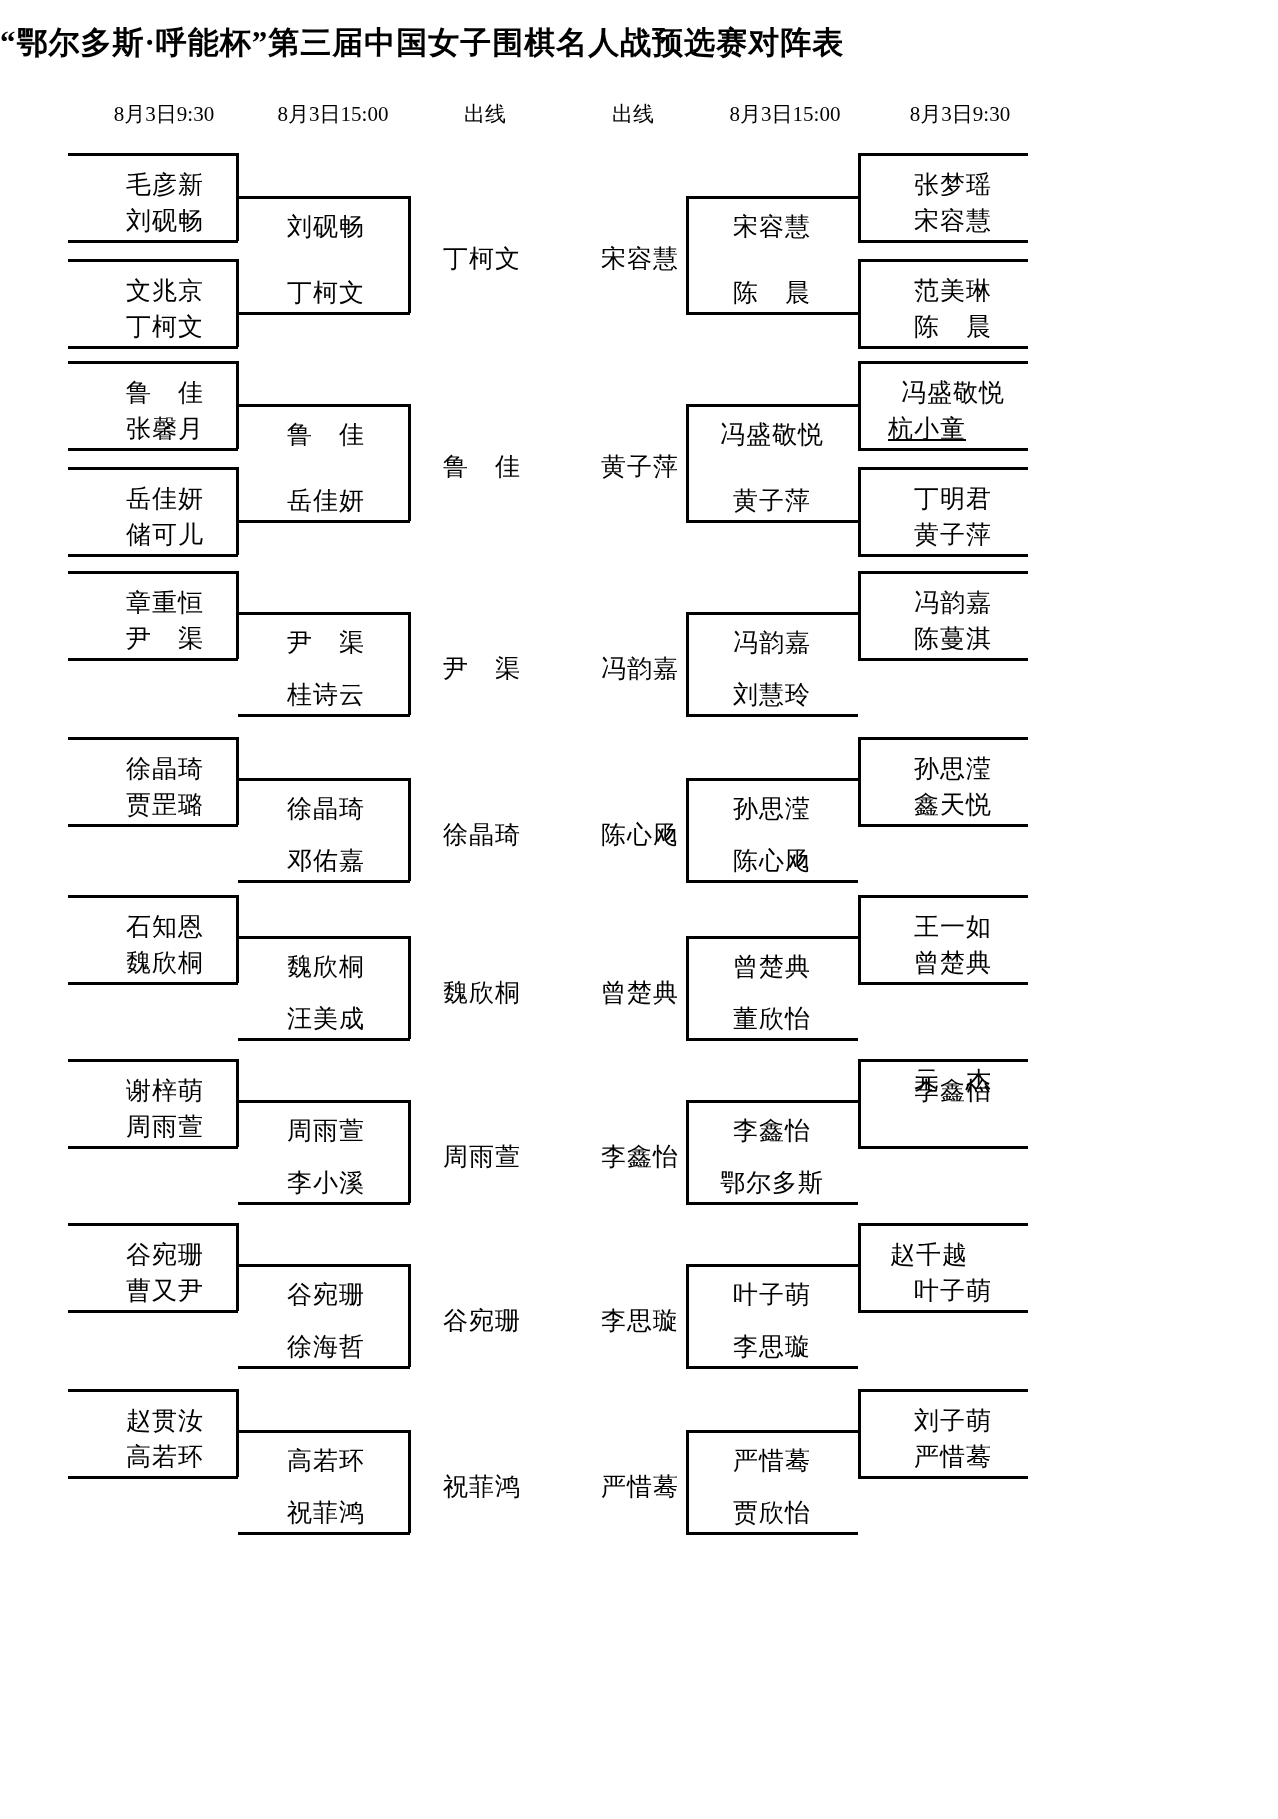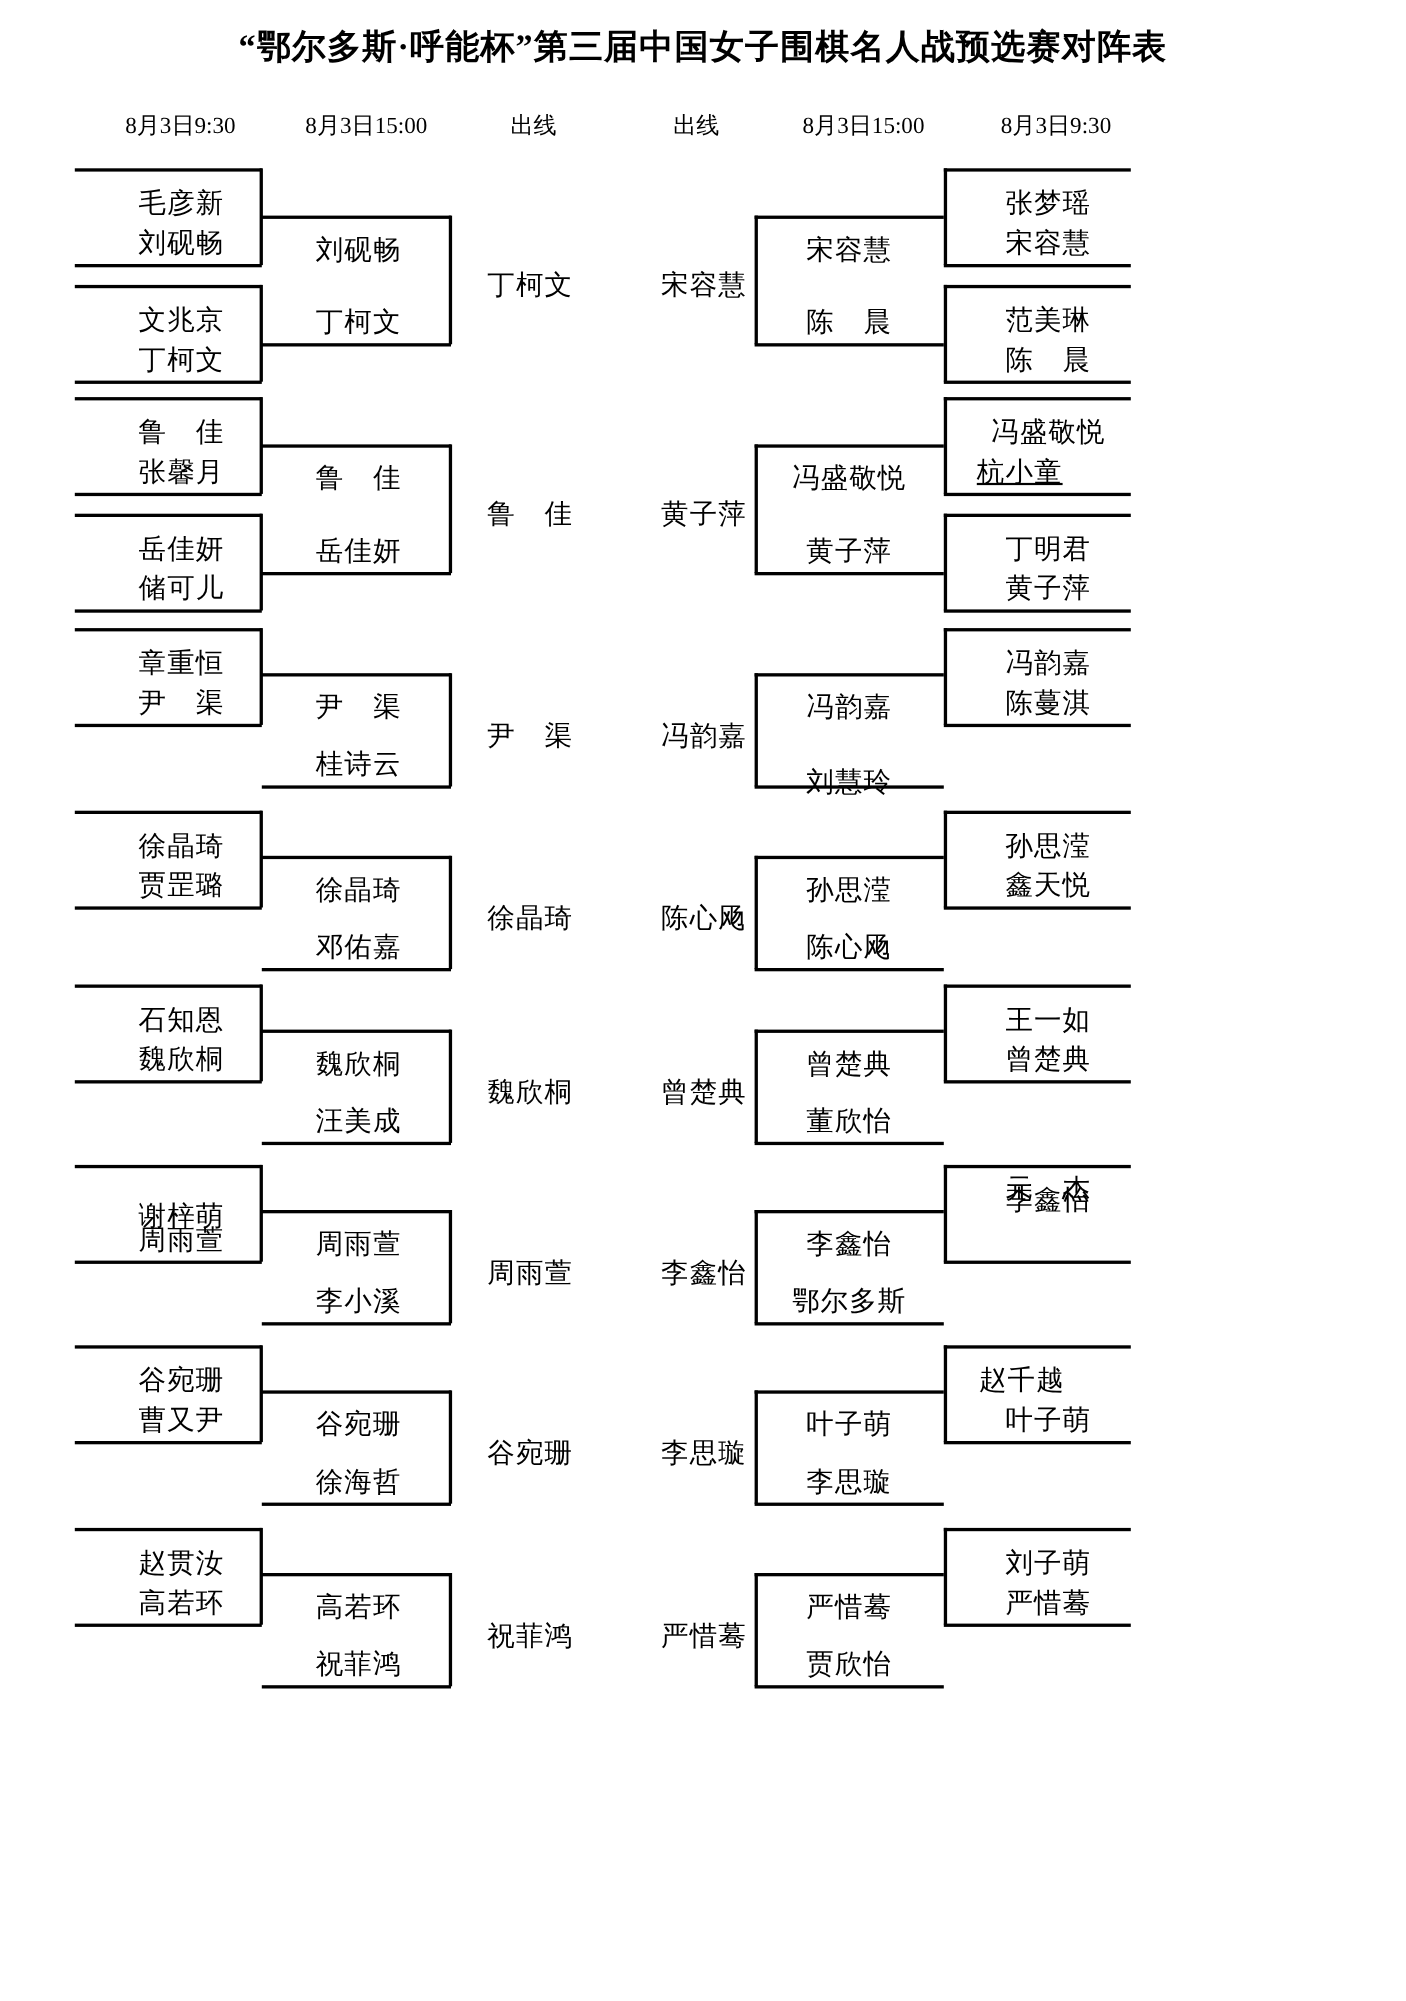--- a/index.html
+++ b/index.html
@@ -18,21 +18,20 @@
   #page {
     position: relative;
     width: 1278px;
     height: 1819px;
   }
   .title {
     position: absolute;
     left: 0;
     top: 22px;
     width: 1278px;
-    text-align: center;
     font-size: 31px;
     font-weight: bold;
     letter-spacing: 1px;
     white-space: nowrap;
   }
   .hdr {
     position: absolute;
     top: 100px;
     font-size: 21px;
     white-space: nowrap;
@@ -146,21 +145,21 @@
   <div class="vline" style="left:236px;top:895px;height:88px;"></div>
 
   <div class="lbl" style="left:240px;top:950px;width:172px;">魏欣桐</div>
   <div class="lbl" style="left:240px;top:1002px;width:172px;">汪美成</div>
   <div class="hline" style="left:238px;top:936px;width:172px;"></div>
   <div class="hline" style="left:238px;top:1038px;width:172px;"></div>
   <div class="vline" style="left:408px;top:936px;height:103px;"></div>
 
   <div class="lbl" style="left:412px;top:976px;width:140px;">魏欣桐</div>
 
-  <div class="lbl" style="left:70px;top:1074px;width:190px;margin-top:15px;">谢梓萌</div>
+  <div class="lbl" style="left:70px;top:1074px;width:190px;">谢梓萌</div>
   <div class="lbl" style="left:70px;top:1110px;width:190px;">周雨萱</div>
   <div class="hline" style="left:68px;top:1059px;width:170px;"></div>
   <div class="hline" style="left:68px;top:1146px;width:170px;"></div>
   <div class="vline" style="left:236px;top:1059px;height:88px;"></div>
 
   <div class="lbl" style="left:240px;top:1114px;width:172px;">周雨萱</div>
   <div class="lbl" style="left:240px;top:1166px;width:172px;">李小溪</div>
   <div class="hline" style="left:238px;top:1100px;width:172px;"></div>
   <div class="hline" style="left:238px;top:1202px;width:172px;"></div>
   <div class="vline" style="left:408px;top:1100px;height:103px;"></div>
@@ -231,21 +230,21 @@
 
   <div class="lbl" style="left:858px;top:482px;width:190px;">丁明君</div>
   <div class="lbl" style="left:858px;top:518px;width:190px;">黄子萍</div>
   <div class="hline" style="left:858px;top:467px;width:170px;"></div>
   <div class="hline" style="left:858px;top:554px;width:170px;"></div>
   <div class="vline" style="left:858px;top:467px;height:88px;"></div>
 
   <div class="lbl" style="left:570px;top:652px;width:140px;">冯韵嘉</div>
 
   <div class="lbl" style="left:686px;top:626px;width:172px;">冯韵嘉</div>
-  <div class="lbl" style="left:686px;top:678px;width:172px;margin-top:16px;">刘慧玲</div>
+  <div class="lbl" style="left:686px;top:678px;width:172px;">刘慧玲</div>
   <div class="hline" style="left:686px;top:612px;width:172px;"></div>
   <div class="hline" style="left:686px;top:714px;width:172px;"></div>
   <div class="vline" style="left:686px;top:612px;height:103px;"></div>
 
   <div class="lbl" style="left:858px;top:586px;width:190px;">冯韵嘉</div>
   <div class="lbl" style="left:858px;top:622px;width:190px;">陈蔓淇</div>
   <div class="hline" style="left:858px;top:571px;width:170px;"></div>
   <div class="hline" style="left:858px;top:658px;width:170px;"></div>
   <div class="vline" style="left:858px;top:571px;height:88px;"></div>
 

